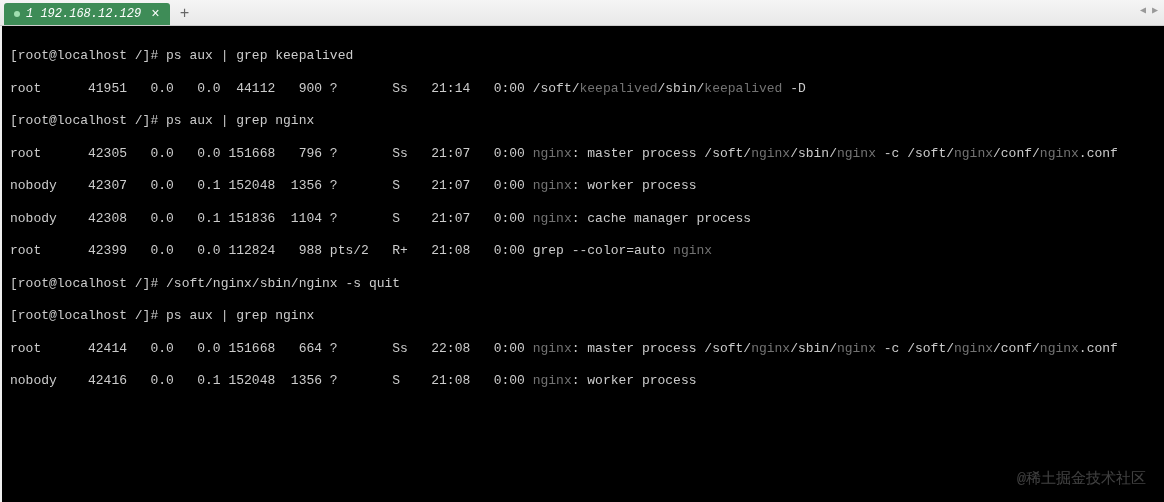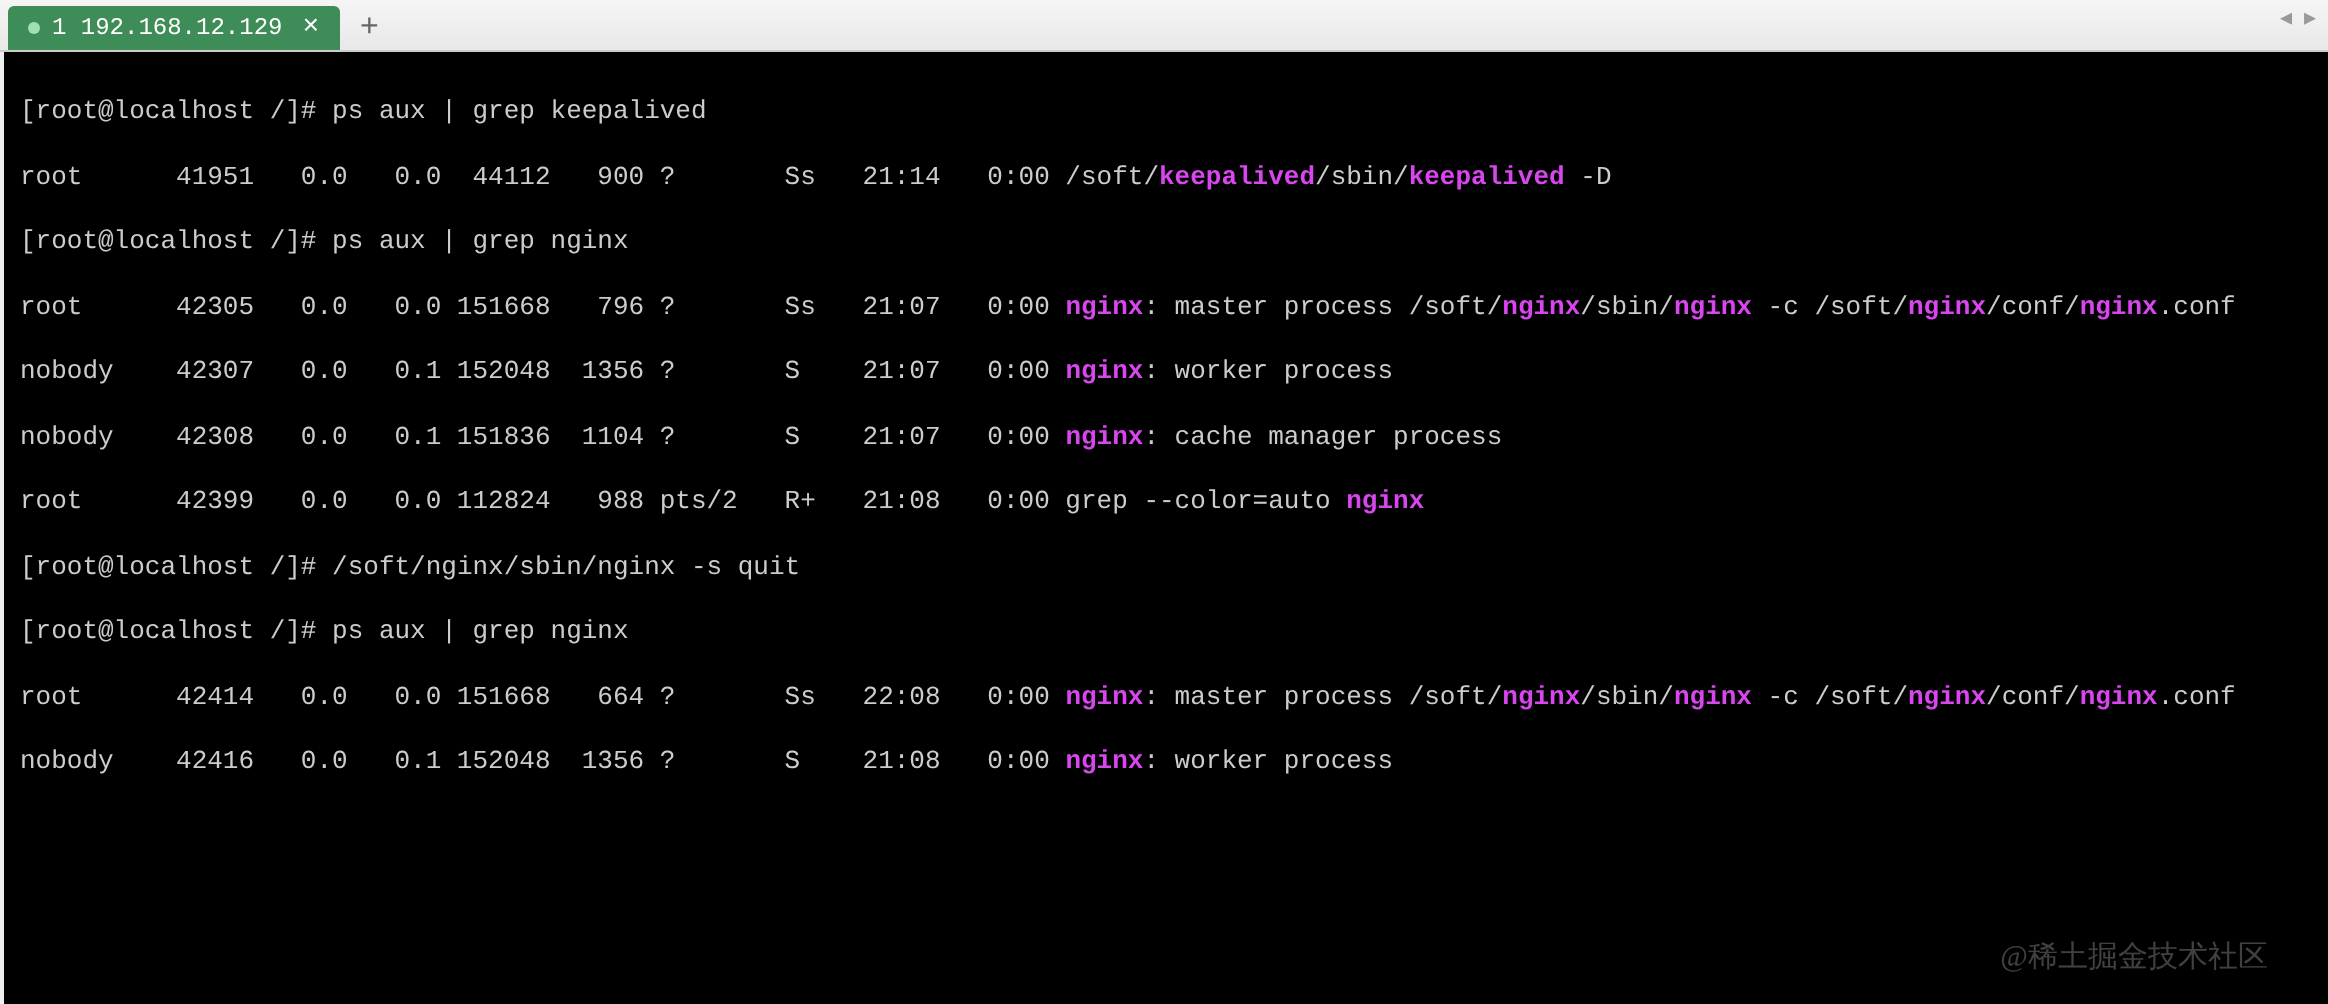--- a/index.html
+++ b/index.html
@@ -25,20 +25,21 @@
       background: #3e8c57;
       color: #fff;
       padding: 3px 10px;
       font-size: 12px;
       border-radius: 3px 3px 0 0;
       display: flex;
       align-items: center;
       gap: 6px;
       height: 22px;
       cursor: pointer;
+      font-style: italic;
     }
     .tab-dot { width: 6px; height: 6px; background: #a0dfb0; border-radius: 50%; }
     .tab-close { font-size: 14px; line-height: 1; margin-left: 4px; cursor: pointer; }
     .tab-add {
       width: 22px; height: 22px;
       display: flex; align-items: center; justify-content: center;
       color: #666; font-size: 16px; cursor: pointer;
       margin-left: 4px;
     }
     .tab-nav {
@@ -67,28 +68,28 @@
       right: 0;
       height: calc(100% - 26px);
       background: #000;
       color: #ccc;
       padding: 6px 8px;
       line-height: 1.25;
       white-space: pre;
       overflow: hidden;
     }
     .term-line { display: block; }
-    .hl { color: #d946ef; font-weight: bold; }
+    .hl { color: #737373; font-weight: normal; }
     .watermark {
       position: absolute;
-      right: 30px;
+      right: 18px;
       bottom: 14px;
       color: rgba(255,255,255,0.25);
       font-size: 15px;
-      font-family: Liberation Serif, serif;
+      font-family: Liberation Mono, monospace;
       pointer-events: none;
     }
   </style>
 </head>
 <body>
 
 <div class="tab-bar">
   <div class="tab">
     <span class="tab-dot"></span>
     <span>1 192.168.12.129</span>

